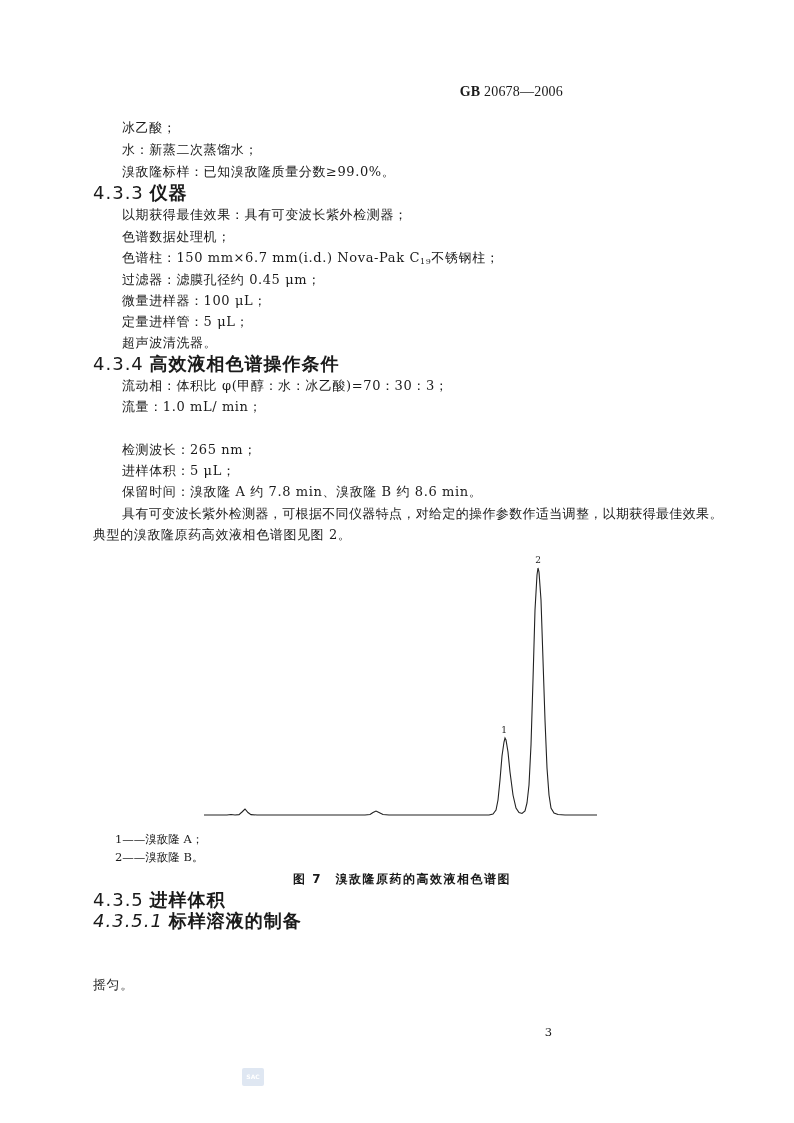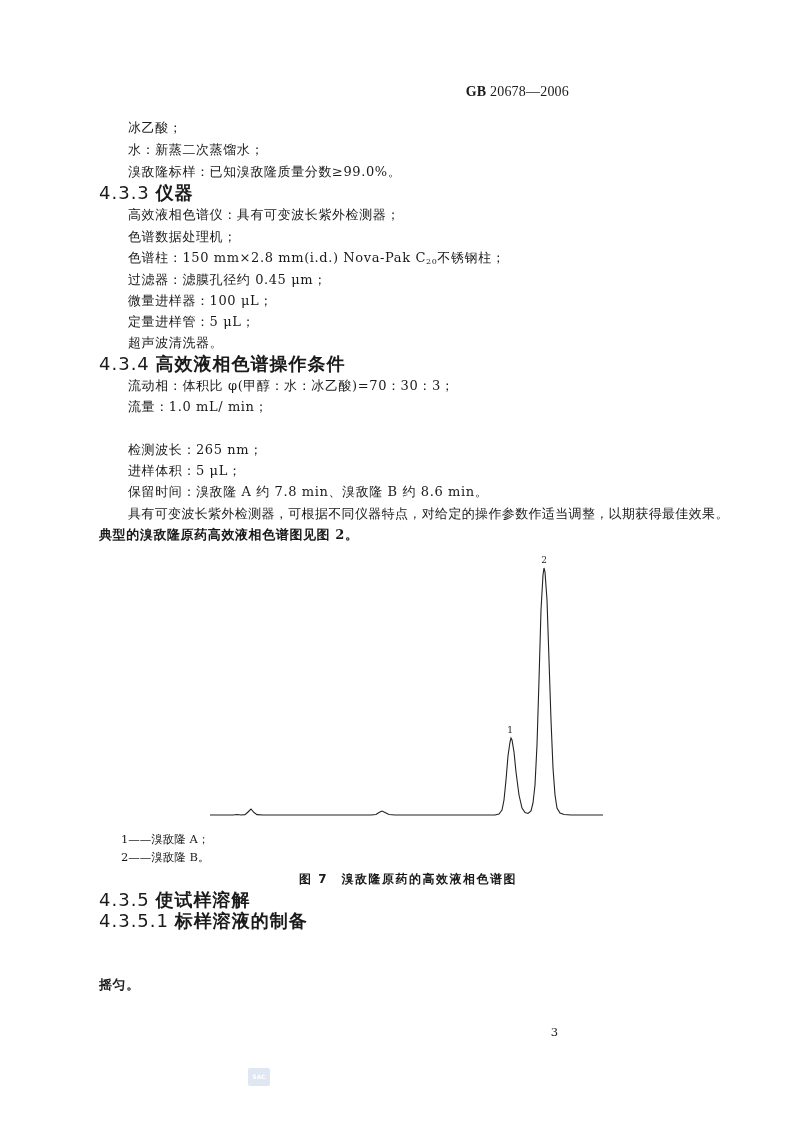--- a/index.html
+++ b/index.html
@@ -1,28 +1,28 @@
 <!DOCTYPE html>
 <html><head>
 <meta charset="utf-8">
 <style>
   html, body { margin: 0; padding: 0; background: #ffffff; }
   body { width: 794px; height: 1123px; position: relative; overflow: hidden;
          font-family: "DejaVu Serif", "Liberation Serif", serif; color: #1a1a1a; }
-  .page { position: absolute; left: 11px; top: 0; width: 648px; height: 1123px; }
+  .page { position: absolute; left: 5px; top: 0; width: 648px; height: 1123px; }
   .std-code { position: absolute; right: 90px; top: 84px; font-family: "Liberation Serif", serif;
               font-size: 14px; letter-spacing: 0.2px; }
   .std-code b { font-weight: bold; }
   .line { position: absolute; font-size: 13px; line-height: 16px; white-space: nowrap; letter-spacing: 0.6px; }
   .indent { left: 117px; }
-  .flush { left: 88px; font-weight: bold; }
+  .flush { left: 88px; }
   .heading { position: absolute; left: 88px; font-family: "DejaVu Sans", "Liberation Sans", sans-serif;
              font-size: 18px; line-height: 16px; white-space: nowrap; }
   .heading .num { letter-spacing: 1px; display: inline-block; min-width: 42px; }
-  .heading .num-long { min-width: 54px; }
+  .heading .num-long { min-width: 54px; font-style: italic; }
   .heading .title { font-weight: bold; letter-spacing: 1px; }
   sub { font-size: 8px; vertical-align: -2px; }
   .chart { position: absolute; left: 190px; top: 550px; width: 420px; height: 280px; }
   .legend { position: absolute; left: 110px; font-size: 11.5px; line-height: 14px; white-space: nowrap; }
   .caption { position: absolute; left: 0; width: 794px; top: 871px; text-align: center;
              font-family: "DejaVu Sans", "Liberation Sans", sans-serif; font-size: 12px; font-weight: bold; letter-spacing: 1.5px; }
   .page-num { position: absolute; right: 101px; top: 1025px; font-size: 11.5px; }
   .logo { position: absolute; left: 237px; top: 1068px; width: 22px; height: 18px; background: #dfe7f2; border-radius: 2px;
           font-family: "DejaVu Sans", sans-serif; font-size: 6px; color: #ffffff; font-weight: bold; text-align: center; line-height: 18px; }
 </style>
@@ -37,23 +37,23 @@
   </div>
 
   <div class="line indent" style="top:120px">冰乙酸；</div>
   <div class="line indent" style="top:142px">水：新蒸二次蒸馏水；</div>
   <div class="line indent" style="top:164px">溴敌隆标样：已知溴敌隆质量分数≥99.0%。</div>
 
   <div class="heading" style="top:185px">
     <span class="num">4.3.3</span>
     <span class="title">仪器</span>
   </div>
-  <div class="line indent" style="top:207px">高效液相色谱仪：具有可变波长紫外检测器；</div>
+  <div class="line indent" style="top:207px">以期获得最佳效果：具有可变波长紫外检测器；</div>
   <div class="line indent" style="top:229px">色谱数据处理机；</div>
-  <div class="line indent" style="top:250px"><span>色谱柱：150 mm×2.8 mm(i.d.) Nova-Pak C</span><sub>20</sub><span>不锈钢柱；</span></div>
+  <div class="line indent" style="top:250px"><span>色谱柱：150 mm×6.7 mm(i.d.) Nova-Pak C</span><sub>19</sub><span>不锈钢柱；</span></div>
   <div class="line indent" style="top:272px">过滤器：滤膜孔径约 0.45 μm；</div>
   <div class="line indent" style="top:293px">微量进样器：100 μL；</div>
   <div class="line indent" style="top:314px">定量进样管：5 μL；</div>
   <div class="line indent" style="top:335px">超声波清洗器。</div>
 
   <div class="heading" style="top:356px">
     <span class="num">4.3.4</span>
     <span class="title">高效液相色谱操作条件</span>
   </div>
   <div class="line indent" style="top:378px">流动相：体积比 φ(甲醇：水：冰乙酸)=70：30：3；</div>
@@ -75,21 +75,21 @@
     <text x="533" y="563" text-anchor="middle" font-size="9" font-family="DejaVu Serif, serif" fill="#222">2</text>
   </svg>
 
   <div class="legend" style="top:832px">1——溴敌隆 A；</div>
   <div class="legend" style="top:850px">2——溴敌隆 B。</div>
 
   <div class="caption">图 7　溴敌隆原药的高效液相色谱图</div>
 
   <div class="heading" style="top:892px">
     <span class="num">4.3.5</span>
-    <span class="title">使试样溶解</span>
+    <span class="title">进样体积</span>
   </div>
   <div class="heading" style="top:913px">
     <span class="num num-long">4.3.5.1</span>
     <span class="title">标样溶液的制备</span>
   </div>
   <div class="line flush" style="top:977px">摇匀。</div>
 
   <div class="page-num">3</div>
   <div class="logo">SAC</div>
 </div>

